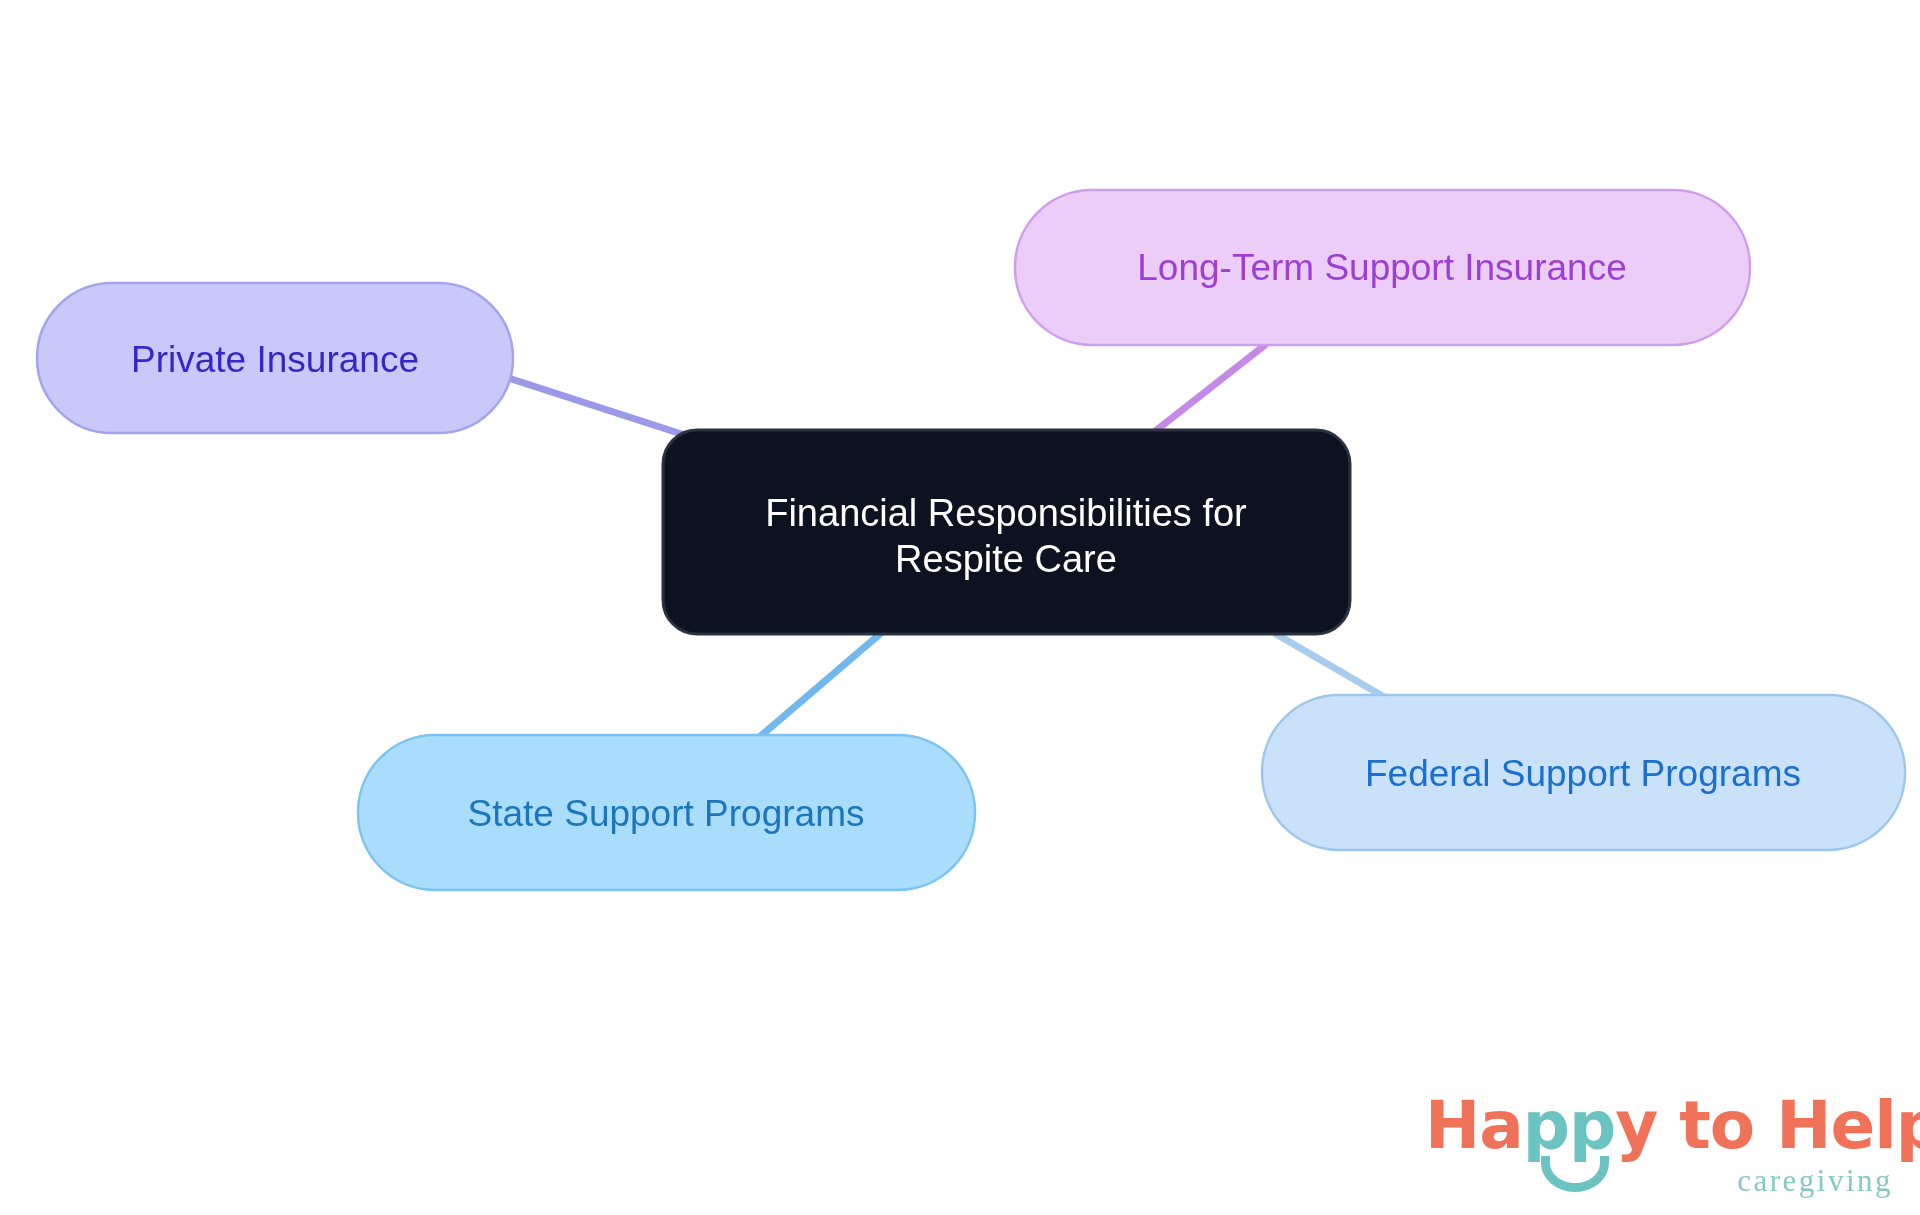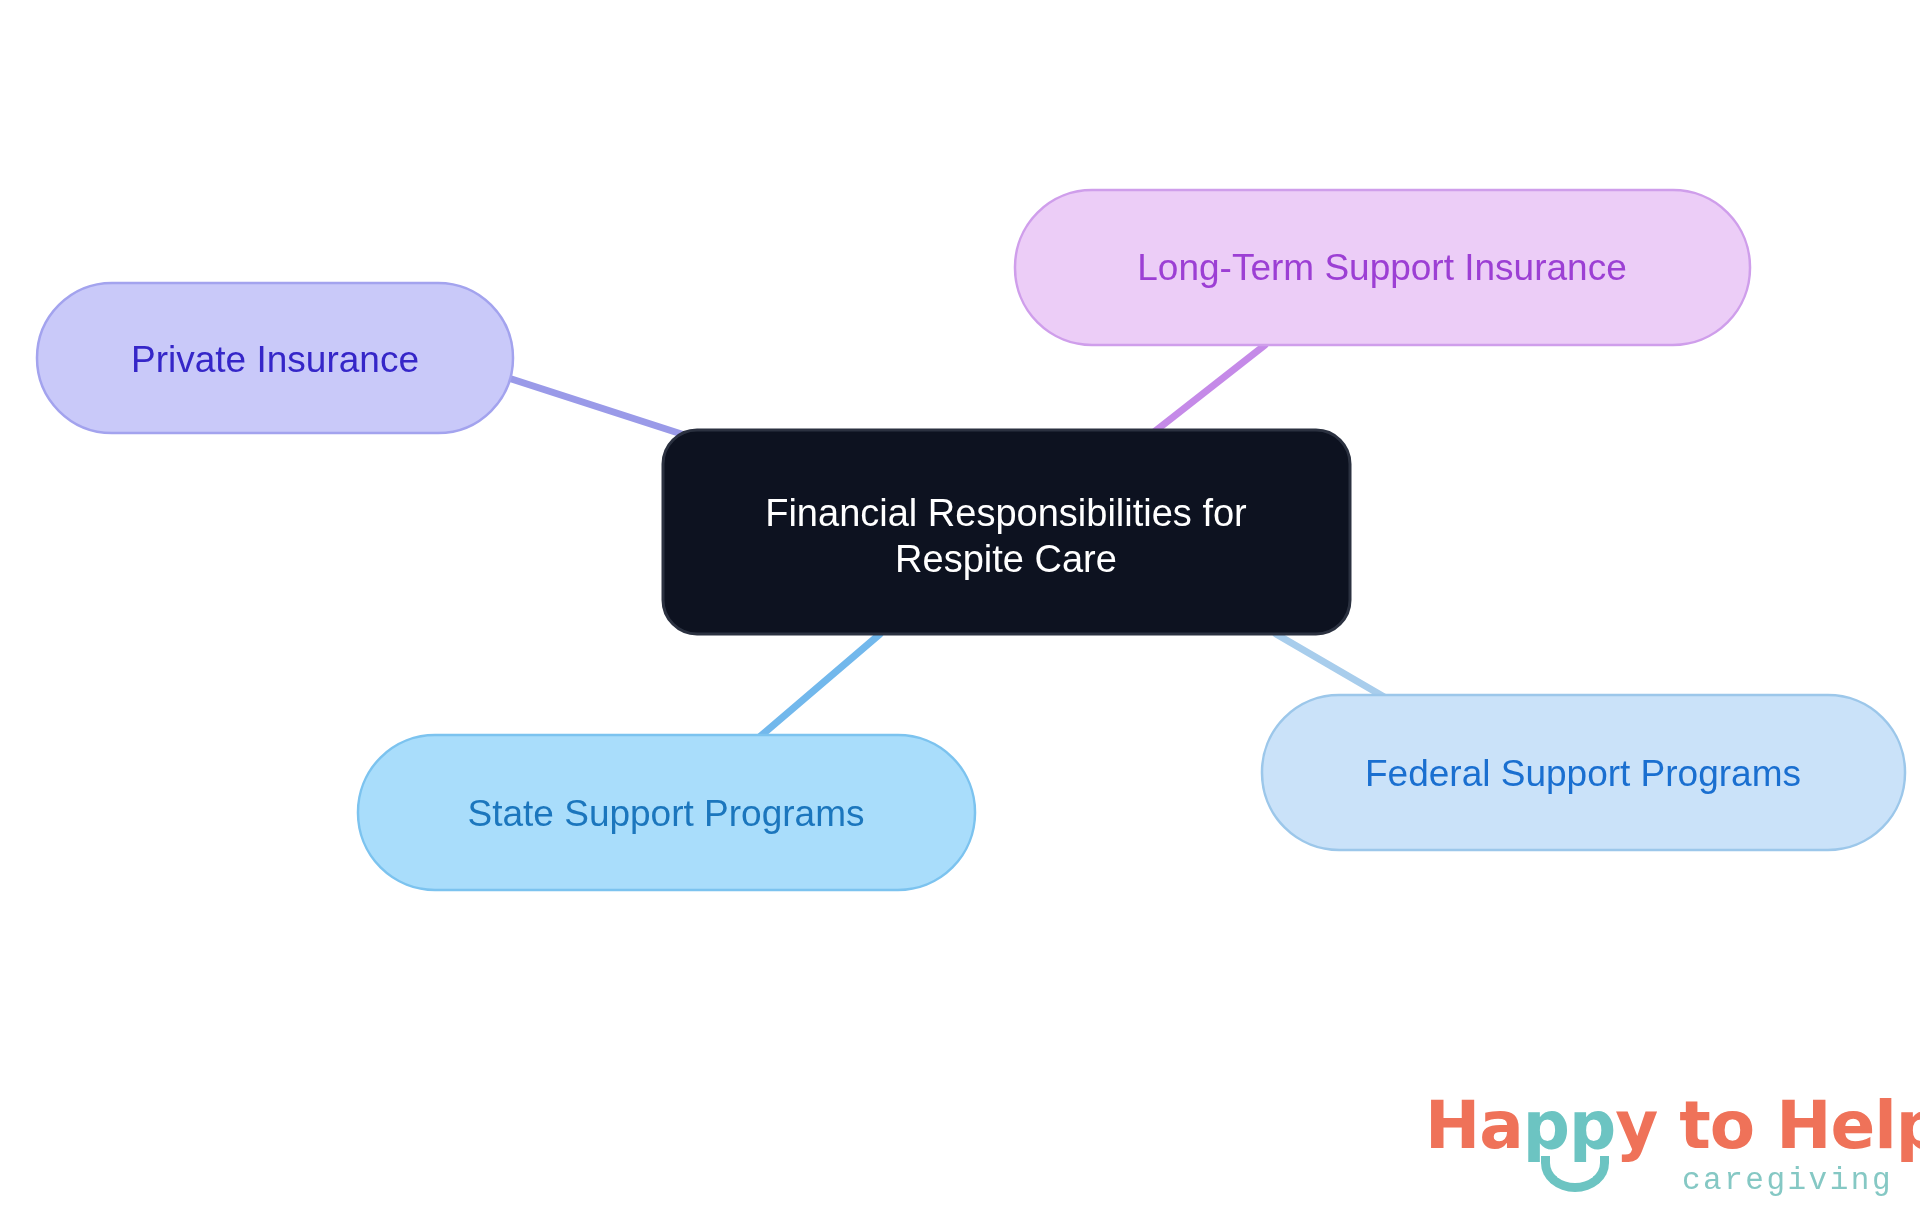--- a/index.html
+++ b/index.html
@@ -65,21 +65,21 @@
     border: 9px solid #6cc4c2;
     border-top: none;
     border-bottom-left-radius: 40px 34px;
     border-bottom-right-radius: 40px 34px;
     box-sizing: border-box;
   }
   #logo-tagline {
     position: absolute;
     right: 2px;
     top: 70px;
-    font-family: Liberation Mono, monospace;
+    font-family: Liberation Serif, serif;
     font-size: 31px;
     letter-spacing: 2.5px;
     color: #85c8c4;
   }
 </style>
 </head>
 <body>
 
 <svg id="mindmap-canvas" viewBox="0 0 1920 1215">
 

